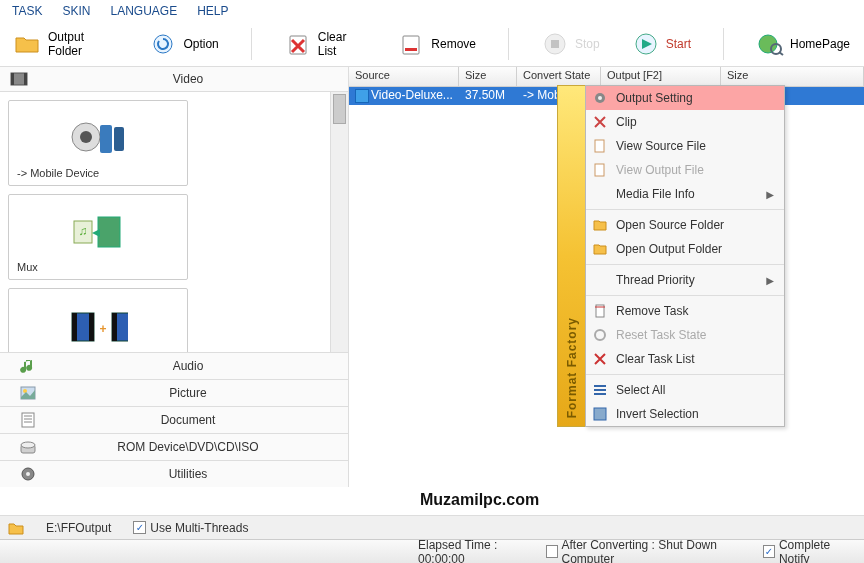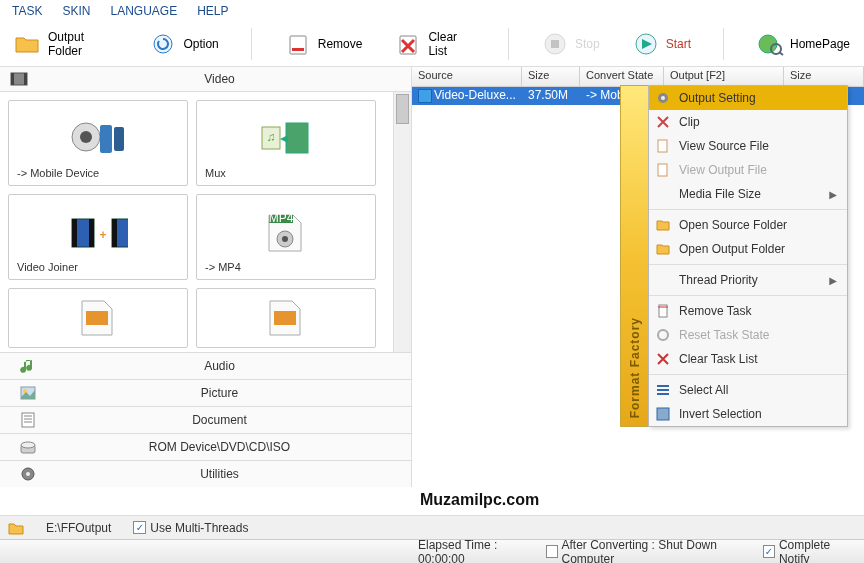--- a/index.html
+++ b/index.html
@@ -10,21 +10,21 @@
 .menubar span { cursor: default; }
 
 
 .toolbar { display: flex; align-items: center; gap: 20px; padding: 4px 8px; border-bottom: 1px solid #ddd; }
 .tool-btn { display: flex; align-items: center; gap: 6px; padding: 4px 6px; cursor: pointer; }
 .tool-icon { width: 28px; height: 28px; display: inline-flex; align-items: center; justify-content: center; }
 .tool-sep { width: 1px; height: 32px; background: #ddd; margin: 0 6px; }
 
 
 .main { display: flex; height: 420px; }
-.left-panel { width: 412px; border-right: 1px solid #ddd; display: flex; flex-direction: column; }
+.left-panel { width: 349px; border-right: 1px solid #ddd; display: flex; flex-direction: column; }
 .right-panel { flex: 1; position: relative; }
 
 
 .cat-header { display: flex; align-items: center; padding: 4px 10px; border-bottom: 1px solid #ddd; background: #fafafa; }
 .cat-header-icon { width: 20px; margin-right: 8px; }
 .cat-header-label { flex: 1; text-align: center; color: #333; }
 
 
 .tiles-wrap { flex: 1; display: flex; overflow: hidden; }
 .tiles { flex: 1; display: flex; flex-wrap: wrap; gap: 8px; padding: 8px; overflow-y: auto; align-content: flex-start; }
@@ -52,21 +52,21 @@
 .list-row { display: flex; background: #2f79d4; color: #fff; height: 18px; font-size: 11px; }
 .list-row div { padding: 1px 6px; overflow: hidden; white-space: nowrap; text-overflow: ellipsis; }
 .file-icon-tiny { width: 14px; height: 14px; background: #3fa0e8; border: 1px solid #1666b9; display: inline-block; margin-right: 2px; vertical-align: middle; }
 
 
 .ctx-wrap { position: absolute; top: 18px; left: 208px; display: flex; z-index: 50; }
 .ctx-strip { width: 28px; background: linear-gradient(180deg,#ffe87a,#f5c233,#e6a818); border: 1px solid #c9a83a; border-right: none; position: relative; display:flex; align-items:flex-end; justify-content:center; }
 .ctx-strip-text { writing-mode: vertical-rl; transform: rotate(180deg); color: #7a5b00; font-weight: bold; font-size: 12px; padding: 8px 0; letter-spacing: 1px; }
 .ctx-menu { background: #f7f7f7; border: 1px solid #b8b8b8; width: 200px; box-shadow: 2px 2px 4px rgba(0,0,0,0.15); }
 .ctx-item { display: flex; align-items: center; padding: 4px 10px 4px 6px; gap: 8px; cursor: pointer; font-size: 12px; color: #333; position: relative; }
-.ctx-item.highlight { background: #eab308; }
+.ctx-item.highlight { background: #fca5a5; }
 .ctx-item.disabled { color: #aaa; }
 .ctx-item.sep { padding: 0; height: 1px; background: #ddd; margin: 3px 0; }
 .ctx-icon { width: 16px; height: 16px; display: inline-flex; align-items: center; justify-content: center; }
 .ctx-submenu { margin-left: auto; color: #666; font-size: 10px; }
 
 
 .statusbar1 { position: absolute; left: 0; right: 0; bottom: 24px; height: 24px; background: #f0f0f0; border-top: 1px solid #ddd; display: flex; align-items: center; padding: 0 8px; gap: 22px; font-size: 12px; color: #333; }
 .statusbar2 { position: absolute; left: 0; right: 0; bottom: 0; height: 24px; background: linear-gradient(#fafafa,#e8e8e8); border-top: 1px solid #ccc; display: flex; align-items: center; padding: 0 8px; gap: 10px; font-size: 12px; color: #333; }
 .chk { display: inline-flex; align-items: center; gap: 4px; }
 .chkbox { width: 13px; height: 13px; border: 1px solid #888; background: #fff; display: inline-flex; align-items: center; justify-content: center; font-size: 10px; color: #2a6bc7; }
@@ -103,33 +103,33 @@
           <path d="M14 7a5 5 0 1 1-4 2" fill="none" stroke="#2b78c5" stroke-width="2"></path>
         </svg>
     </span>
     <span>Option</span>
   </div>
   <div class="tool-sep"></div>
   <div class="tool-btn">
     <span class="tool-icon">
       <svg width="28" height="24">
           <rect x="6" y="4" width="16" height="18" rx="1" fill="#fff" stroke="#888"></rect>
+          <path d="M8 8l12 12M20 8L8 20" stroke="#d33" stroke-width="3"></path>
+        </svg>
+    </span>
+    <span>Clear List</span>
+  </div>
+  <div class="tool-btn">
+    <span class="tool-icon">
+      <svg width="28" height="24">
+          <rect x="6" y="4" width="16" height="18" rx="1" fill="#fff" stroke="#888"></rect>
           <rect x="8" y="16" width="12" height="3" fill="#d33"></rect>
         </svg>
     </span>
     <span>Remove</span>
-  </div>
-  <div class="tool-btn">
-    <span class="tool-icon">
-      <svg width="28" height="24">
-          <rect x="6" y="4" width="16" height="18" rx="1" fill="#fff" stroke="#888"></rect>
-          <path d="M8 8l12 12M20 8L8 20" stroke="#d33" stroke-width="3"></path>
-        </svg>
-    </span>
-    <span>Clear List</span>
   </div>
   <div class="tool-sep"></div>
   <div class="tool-btn" style="opacity:0.5">
     <span class="tool-icon">
       <svg width="28" height="24">
           <circle cx="14" cy="12" r="10" fill="#e0e0e0" stroke="#aaa"></circle>
           <rect x="10" y="8" width="8" height="8" fill="#888"></rect>
         </svg>
     </span>
     <span style="color:#aaa">Stop</span>
@@ -341,21 +341,21 @@
           <div class="ctx-item disabled">
             <span class="ctx-icon">
               <svg width="16" height="16">
                 <rect x="3" y="2" width="9" height="12" fill="#fff" stroke="#c96"></rect>
               </svg>
             </span>
             <span>View Output File</span>
           </div>
           <div class="ctx-item">
             <span class="ctx-icon"></span>
-            <span>Media File Size</span>
+            <span>Media File Info</span>
             <span class="ctx-submenu">▶</span>
           </div>
           <div class="ctx-item sep"></div>
           <div class="ctx-item">
             <span class="ctx-icon">
               <svg width="16" height="16">
                 <path d="M2 4h5l1 1h6v8H2z" fill="#f6c04a" stroke="#cc8f1d"></path>
               </svg>
             </span>
             <span>Open Source Folder</span>

